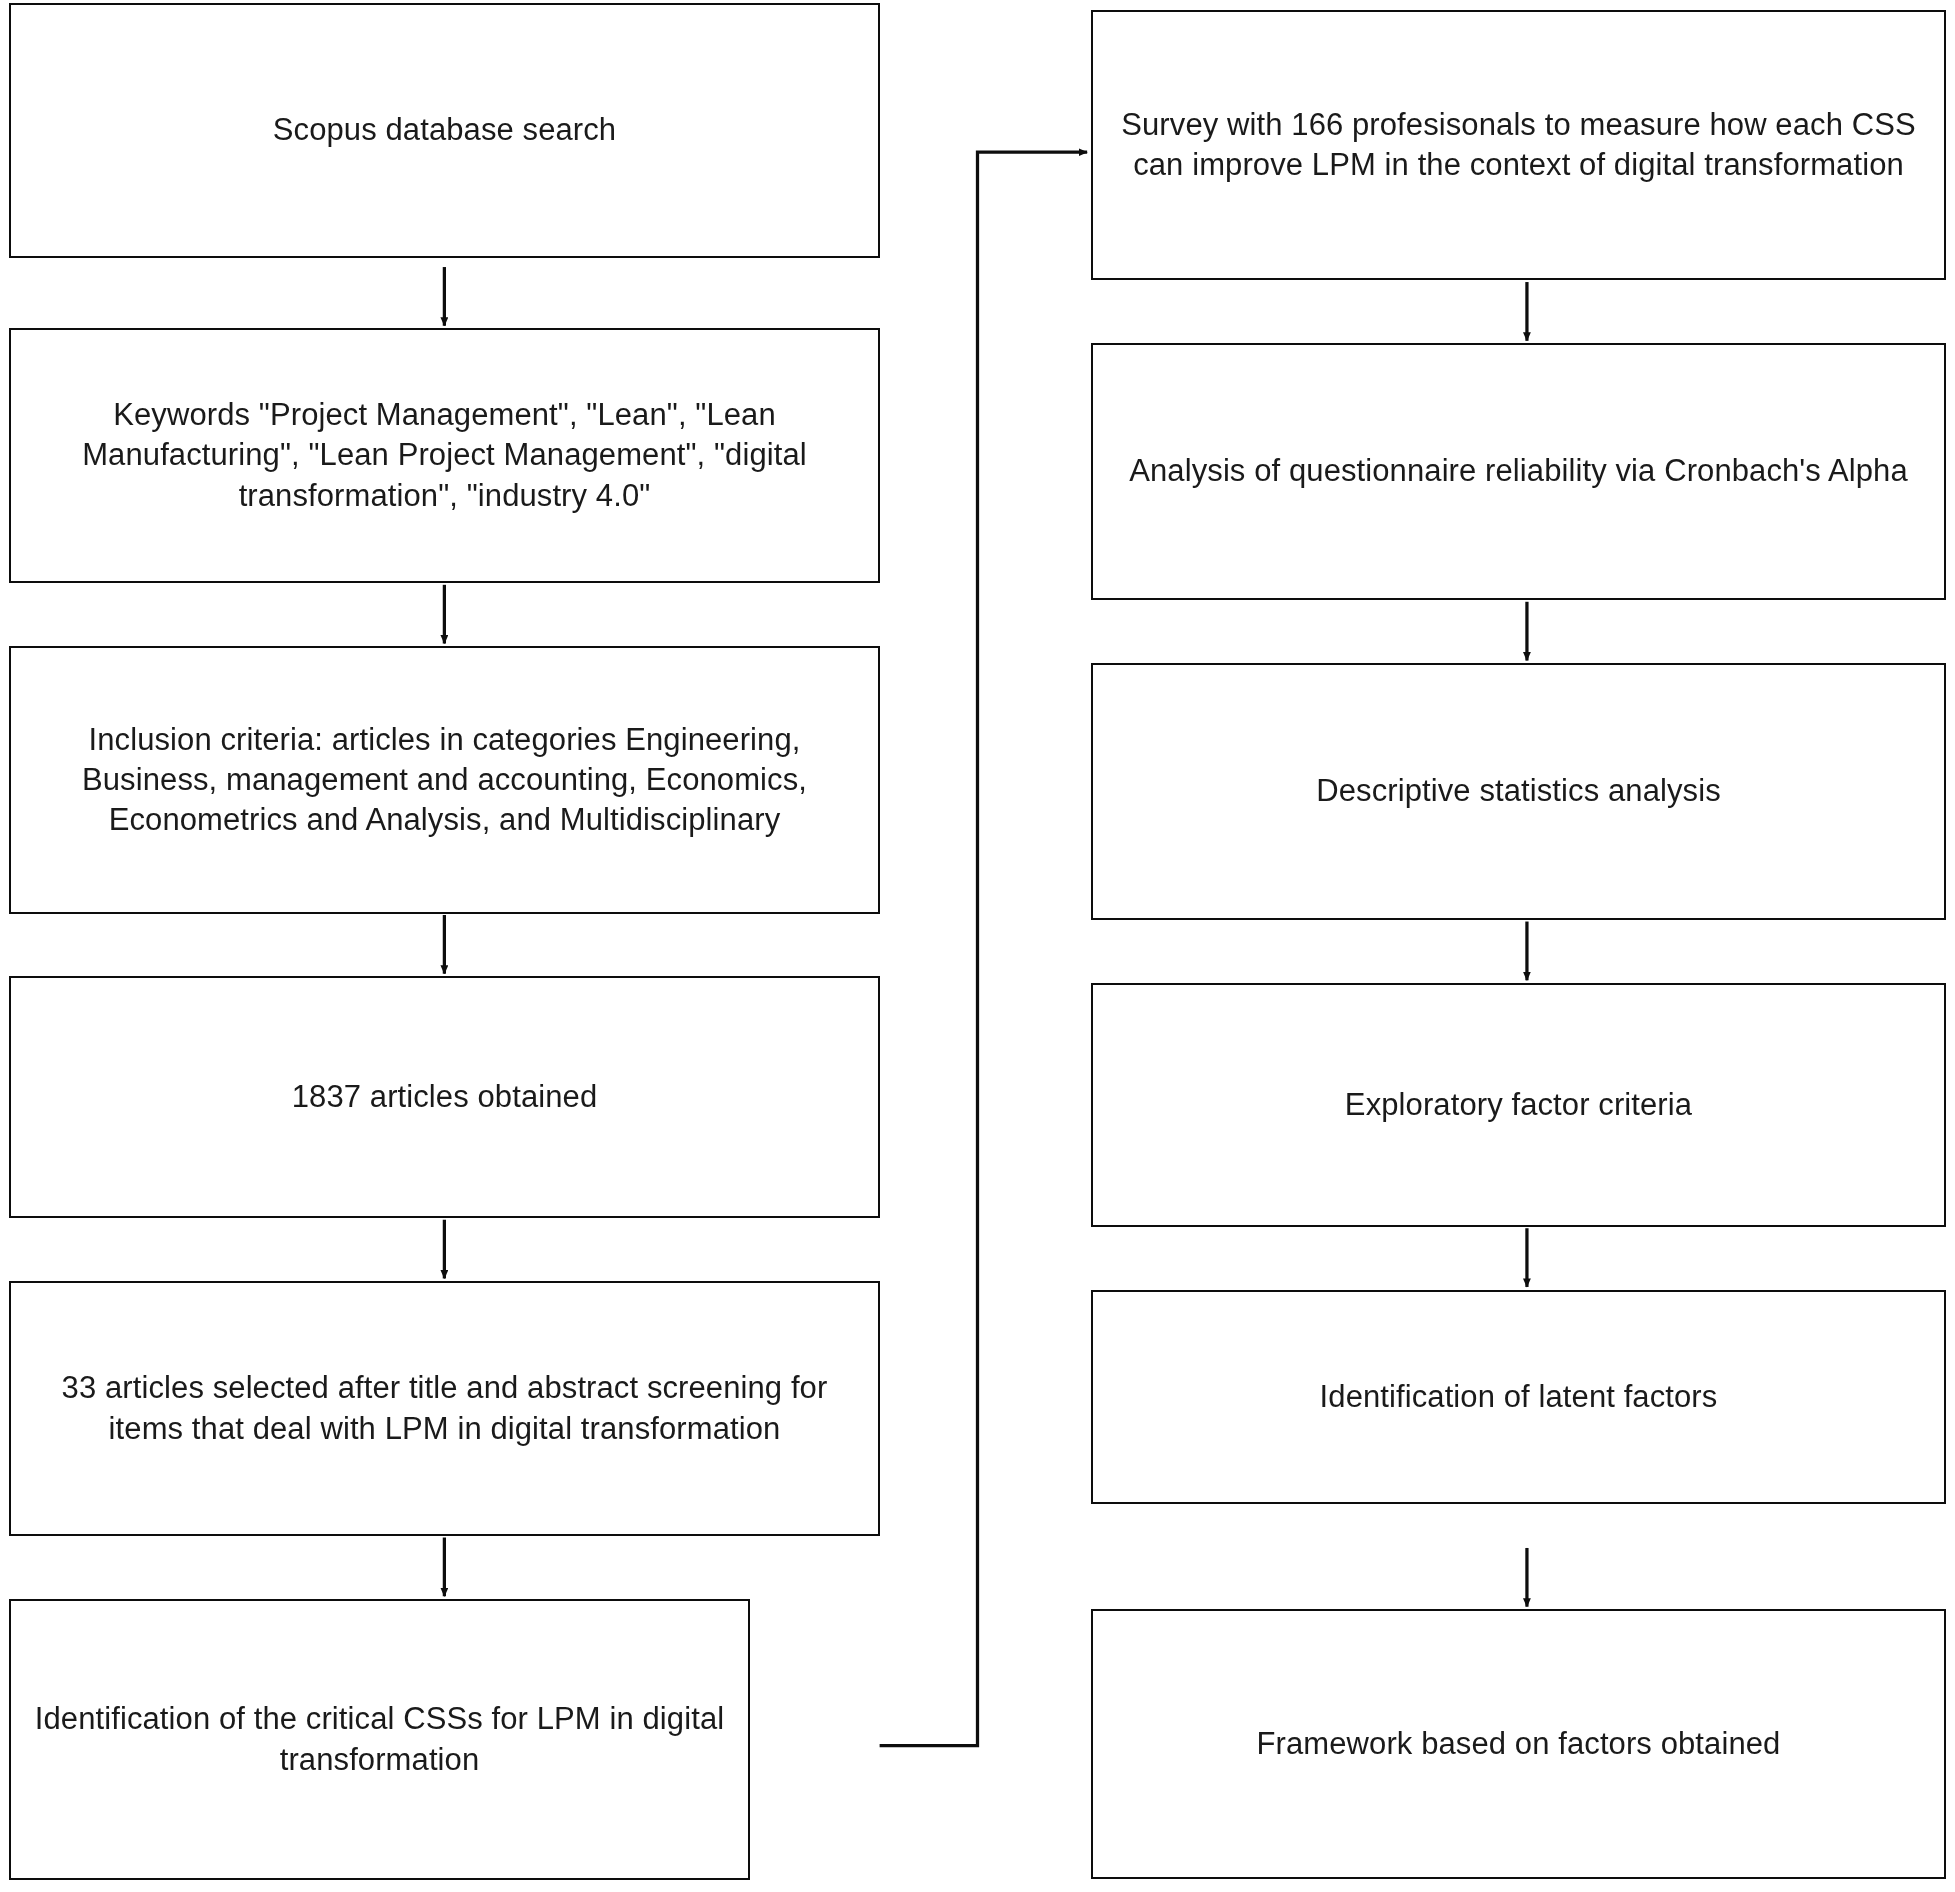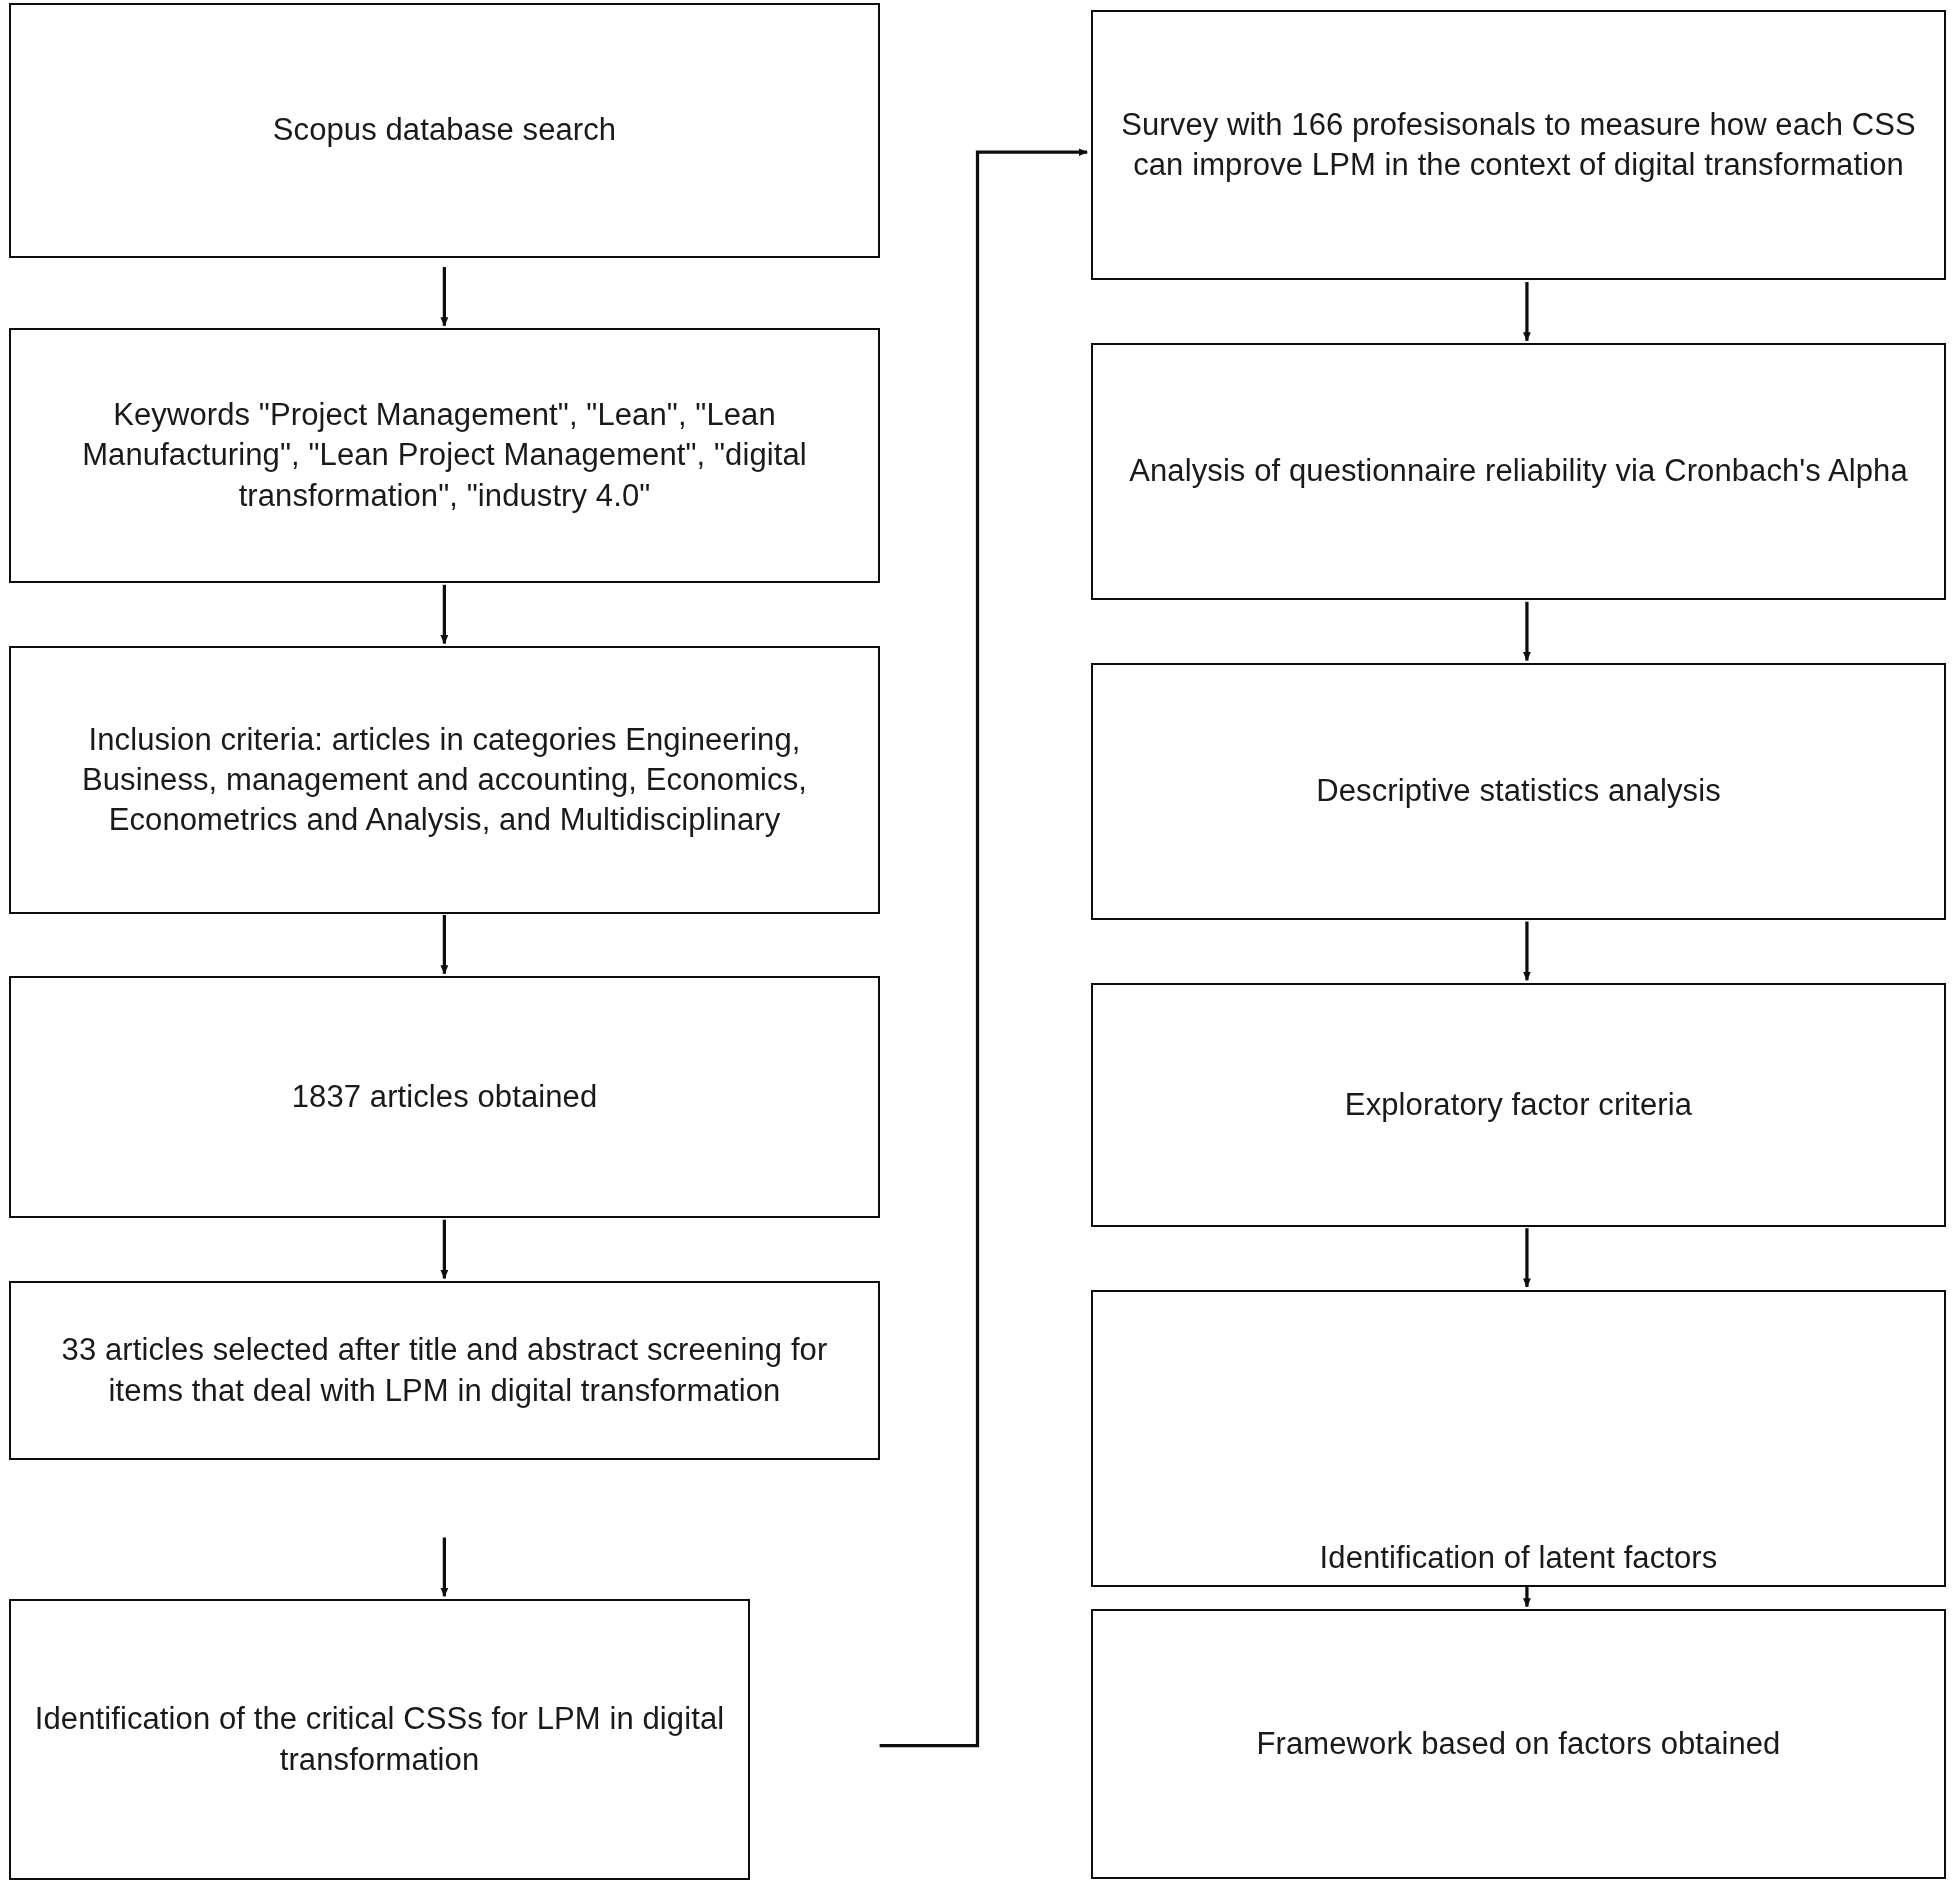--- a/index.html
+++ b/index.html
@@ -83,21 +83,21 @@
   </div>
 
   <div class="node" style="left: 9px; top: 646px; width: 871px; height: 268px;">
     <span class="node-text">Inclusion criteria: articles in categories Engineering, Business, management and accounting, Economics, Econometrics and Analysis, and Multidisciplinary</span>
   </div>
 
   <div class="node" style="left: 9px; top: 976px; width: 871px; height: 242px;">
     <span class="node-text">1837 articles obtained</span>
   </div>
 
-  <div class="node" style="left: 9px; top: 1281px; width: 871px; height: 179px;">
+  <div class="node" style="left: 9px; top: 1281px; width: 871px; height: 255px;">
     <span class="node-text">33 articles selected after title and abstract screening for items that deal with LPM in digital transformation</span>
   </div>
 
   <div class="node" style="left: 9px; top: 1599px; width: 741px; height: 281px;">
     <span class="node-text">Identification of the critical CSSs for LPM in digital transformation</span>
   </div>
 
   <div class="node" style="left: 1091px; top: 10.4px; width: 855px; height: 270px;">
     <span class="node-text">Survey with 166 profesisonals to measure how each CSS can improve LPM in the context of digital transformation</span>
   </div>
@@ -107,21 +107,21 @@
   </div>
 
   <div class="node" style="left: 1091px; top: 663px; width: 855px; height: 257px;">
     <span class="node-text">Descriptive statistics analysis</span>
   </div>
 
   <div class="node" style="left: 1091px; top: 983px; width: 855px; height: 244px;">
     <span class="node-text">Exploratory factor criteria</span>
   </div>
 
-  <div class="node" style="left: 1091px; top: 1290px; width: 855px; height: 297px; align-items: flex-end;">
+  <div class="node" style="left: 1091px; top: 1290px; width: 855px; height: 214px;">
     <span class="node-text">Identification of latent factors</span>
   </div>
 
   <div class="node" style="left: 1091px; top: 1609px; width: 855px; height: 270px;">
     <span class="node-text">Framework based on factors obtained</span>
   </div>
 
 </div>
 
 

